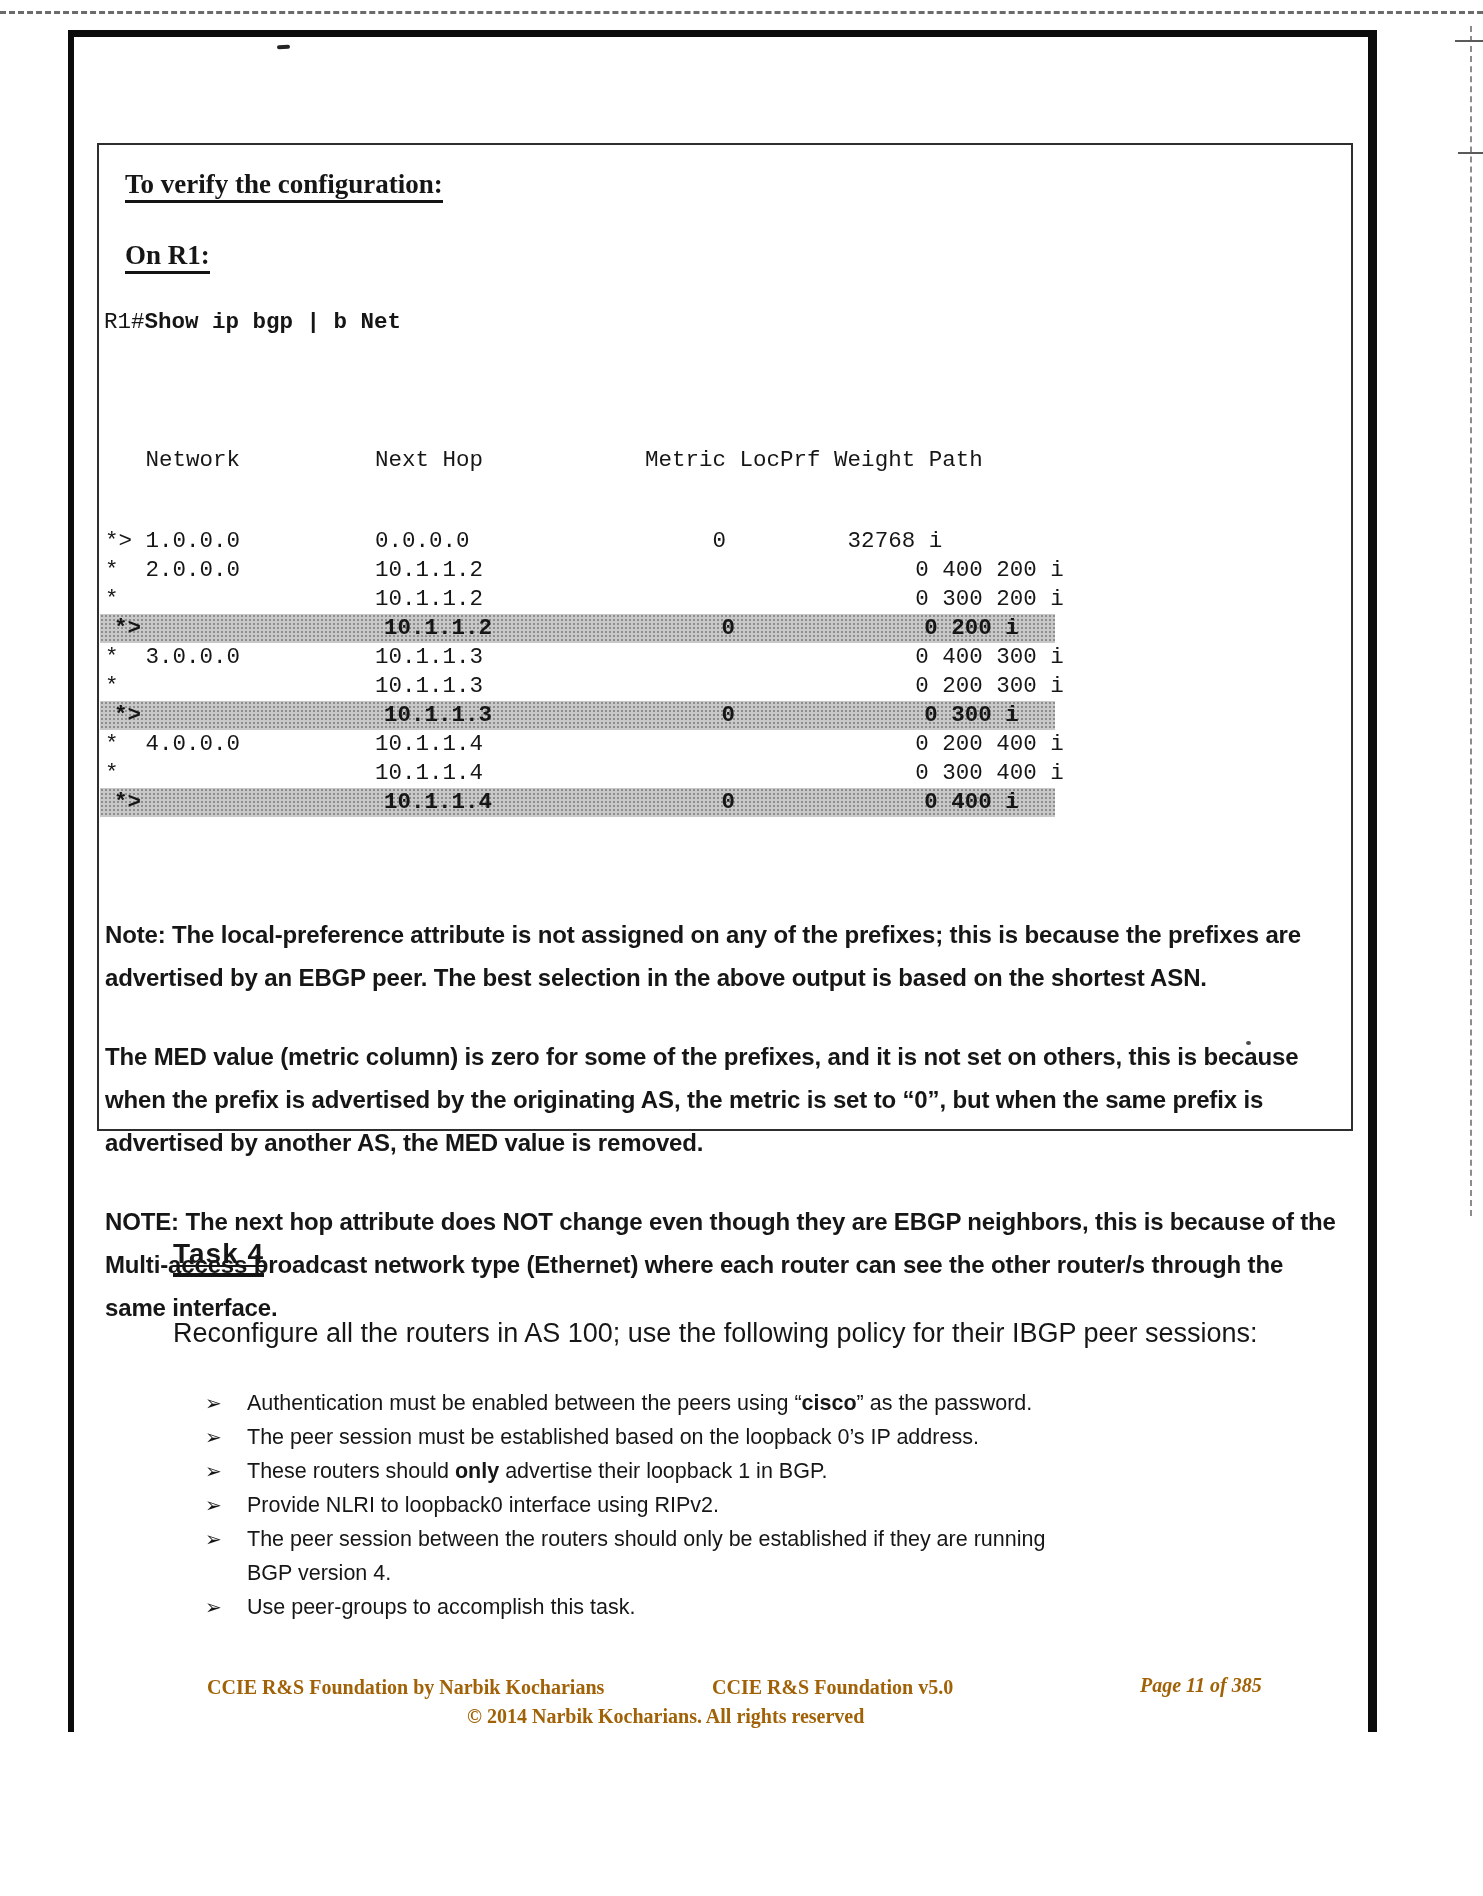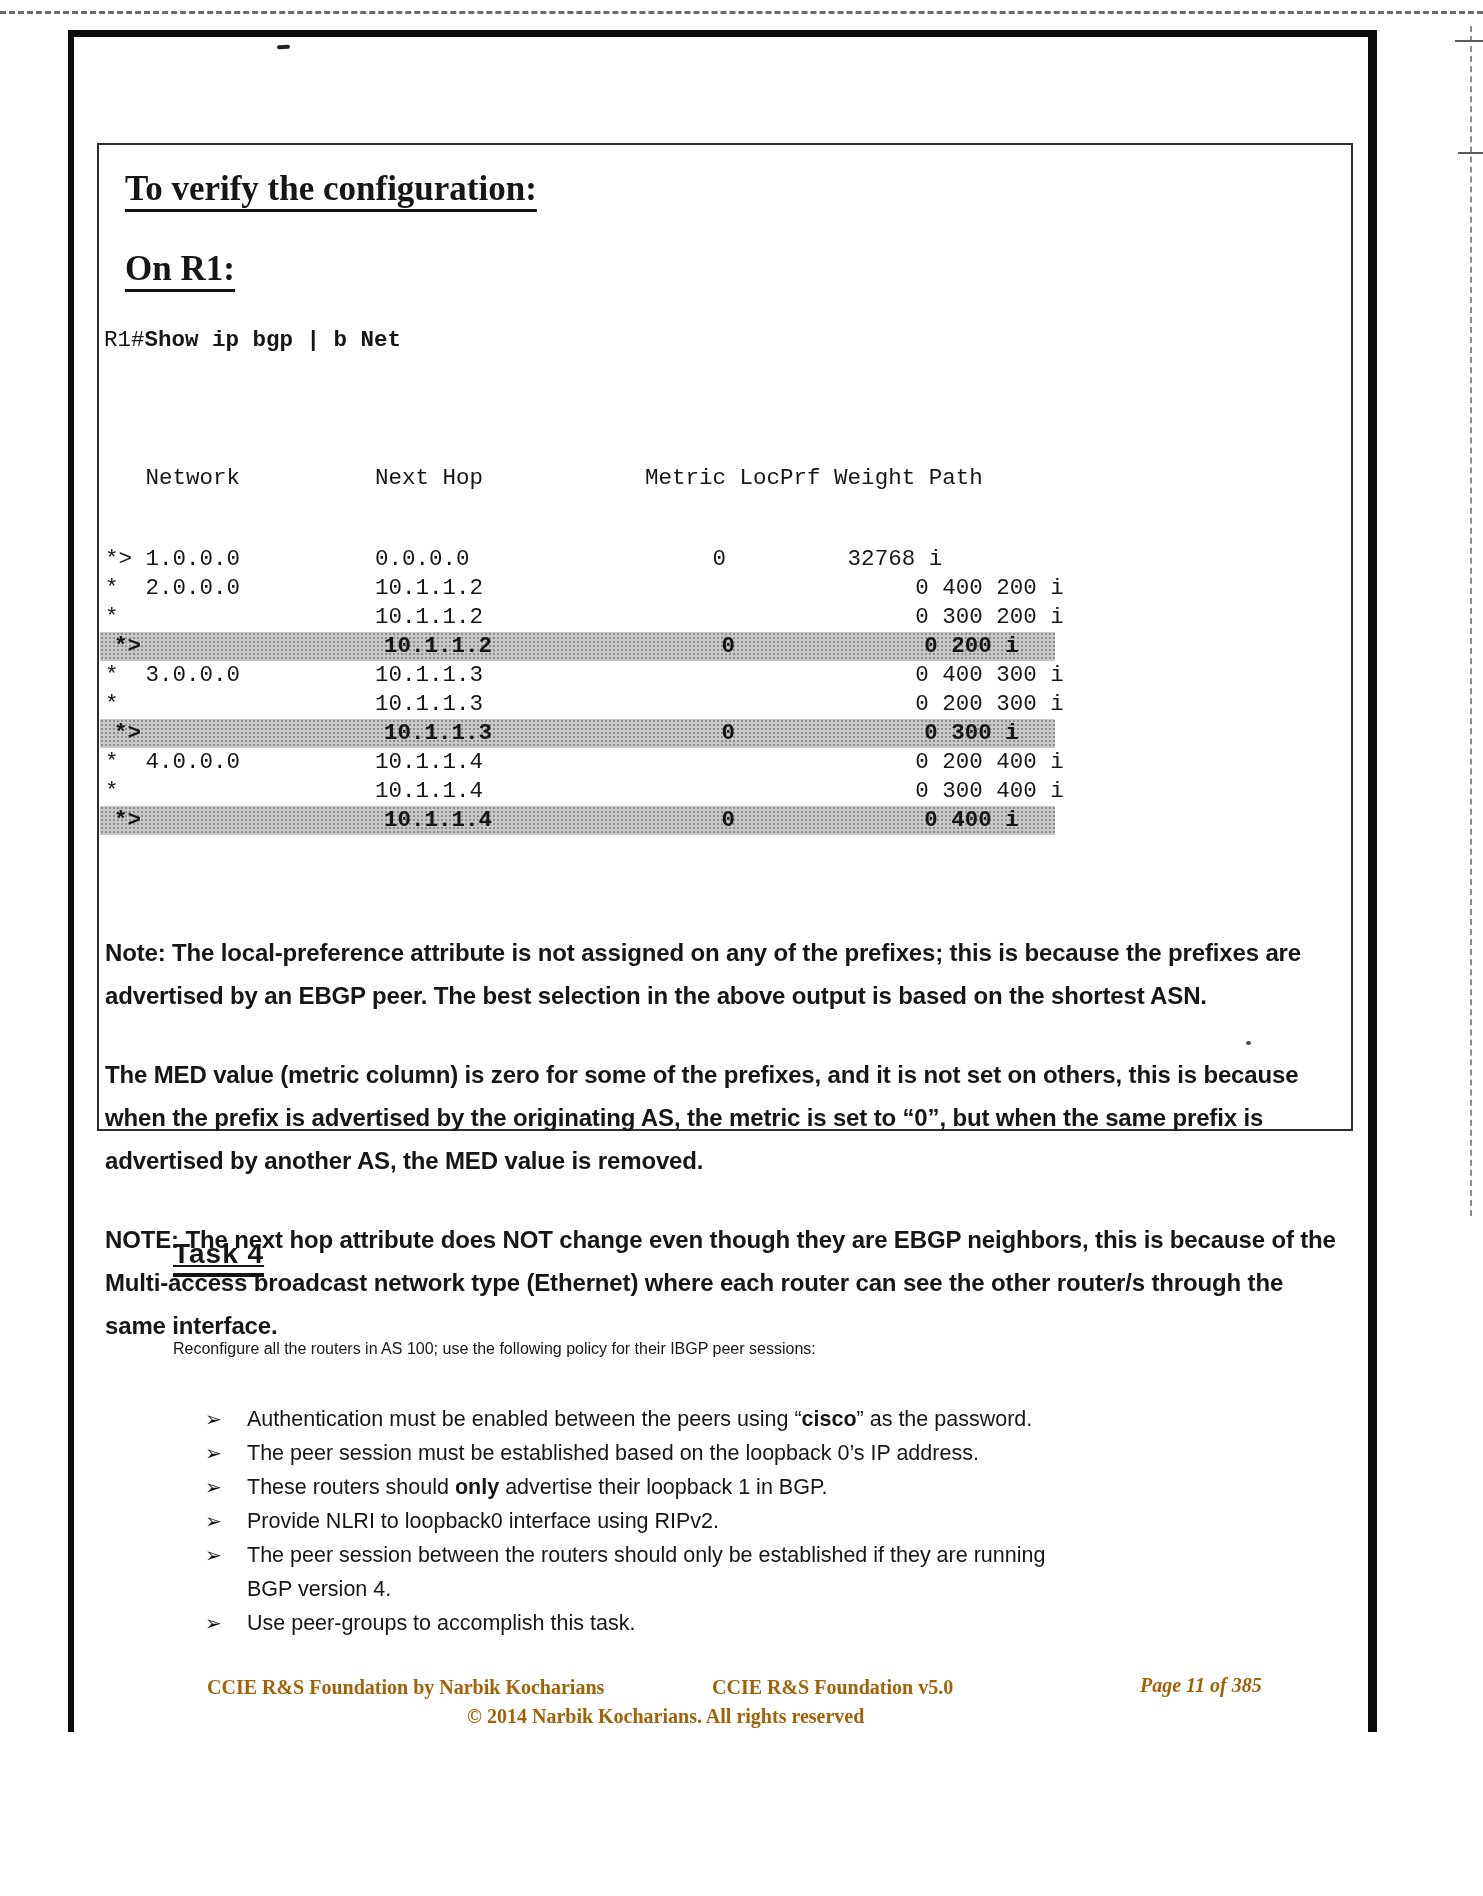--- a/index.html
+++ b/index.html
@@ -13,41 +13,41 @@
   .tick{position:absolute;height:2px;background:#5a5a5a;}
   .tick1{left:1455px;top:40px;width:28px;}
   .tick2{left:1458px;top:152px;width:25px;}
   .speck-dash{position:absolute;left:277px;top:45px;width:13px;height:4px;background:#242424;border-radius:2px;transform:rotate(-2deg);}
   .speck-dot{position:absolute;left:1246px;top:1041px;width:5px;height:4px;background:#4a4a4a;border-radius:50%;}
   
   .outer-border{position:absolute;left:68px;top:30px;width:1309px;height:1702px;box-sizing:border-box;
     border-top:7px solid #0c0c0c;border-left:6px solid #0c0c0c;border-right:9px solid #0c0c0c;}
   .inner-box{position:absolute;left:97px;top:143px;width:1256px;height:988px;box-sizing:border-box;border:2px solid #2e2e2e;}
   
-  .vheading{font-family:"Liberation Serif",serif;font-weight:bold;font-size:35px;margin:24px 0 0 26px;}
+  .vheading{font-family:"Liberation Serif",serif;font-weight:bold;font-size:27px;margin:24px 0 0 26px;}
   .vheading .u{border-bottom:3px solid #141414;padding-bottom:1px;}
   .vheading.second{margin-top:40px;}
   .console{font-family:"Liberation Mono","DejaVu Sans Mono",monospace;font-size:22.5px;white-space:pre;}
   .cmd{margin:38px 0 0 5px;line-height:27px;}
   .cmd .bold{font-weight:bold;}
   .bgp{margin:58px 16px 0 6px;}
   .console-row{line-height:29px;white-space:pre;}
   .console-row.hl{
     font-weight:bold;width:941px;margin-left:-5px;padding-left:14px;
     background-color:#c8c8c8;
     background-image:radial-gradient(rgba(45,45,45,.38) .8px, rgba(0,0,0,0) 1px);
     background-size:4px 4px;
   }
   .notes{margin:44px 0 0 6px;width:1238px;}
   .note{font-weight:bold;font-size:24px;line-height:43px;letter-spacing:-.15px;margin:0 0 36px 0;}
   
   .task{position:absolute;left:173px;top:1238px;width:1140px;}
   .task-title{font-size:28px;font-weight:bold;letter-spacing:1px;text-decoration:underline;}
   .task-title .u{border-bottom:4px solid #141414;padding-bottom:4px;}
-  .task-intro{margin-top:64px;font-size:16px;line-height:30px;}
+  .task-intro{margin-top:48px;font-size:27px;line-height:30px;}
   .bullets{list-style:none;margin:38px 0 0 0;padding:0 0 0 32px;width:960px;}
   .bullets li{position:relative;font-size:21.5px;line-height:34px;padding-left:42px;margin:0;}
   .bullets .marker{position:absolute;left:0;top:0;font-size:20px;}
   .bullets .bold{font-weight:bold;}
   
   .footer-seg{position:absolute;font-family:"Liberation Serif",serif;font-weight:bold;font-size:20px;color:#a16207;white-space:nowrap;}
   .f-left{left:207px;top:1676px;}
   .f-center{left:712px;top:1676px;}
   .f-page{left:1140px;top:1674px;font-style:italic;}
   .f-copy{left:467px;top:1705px;}

